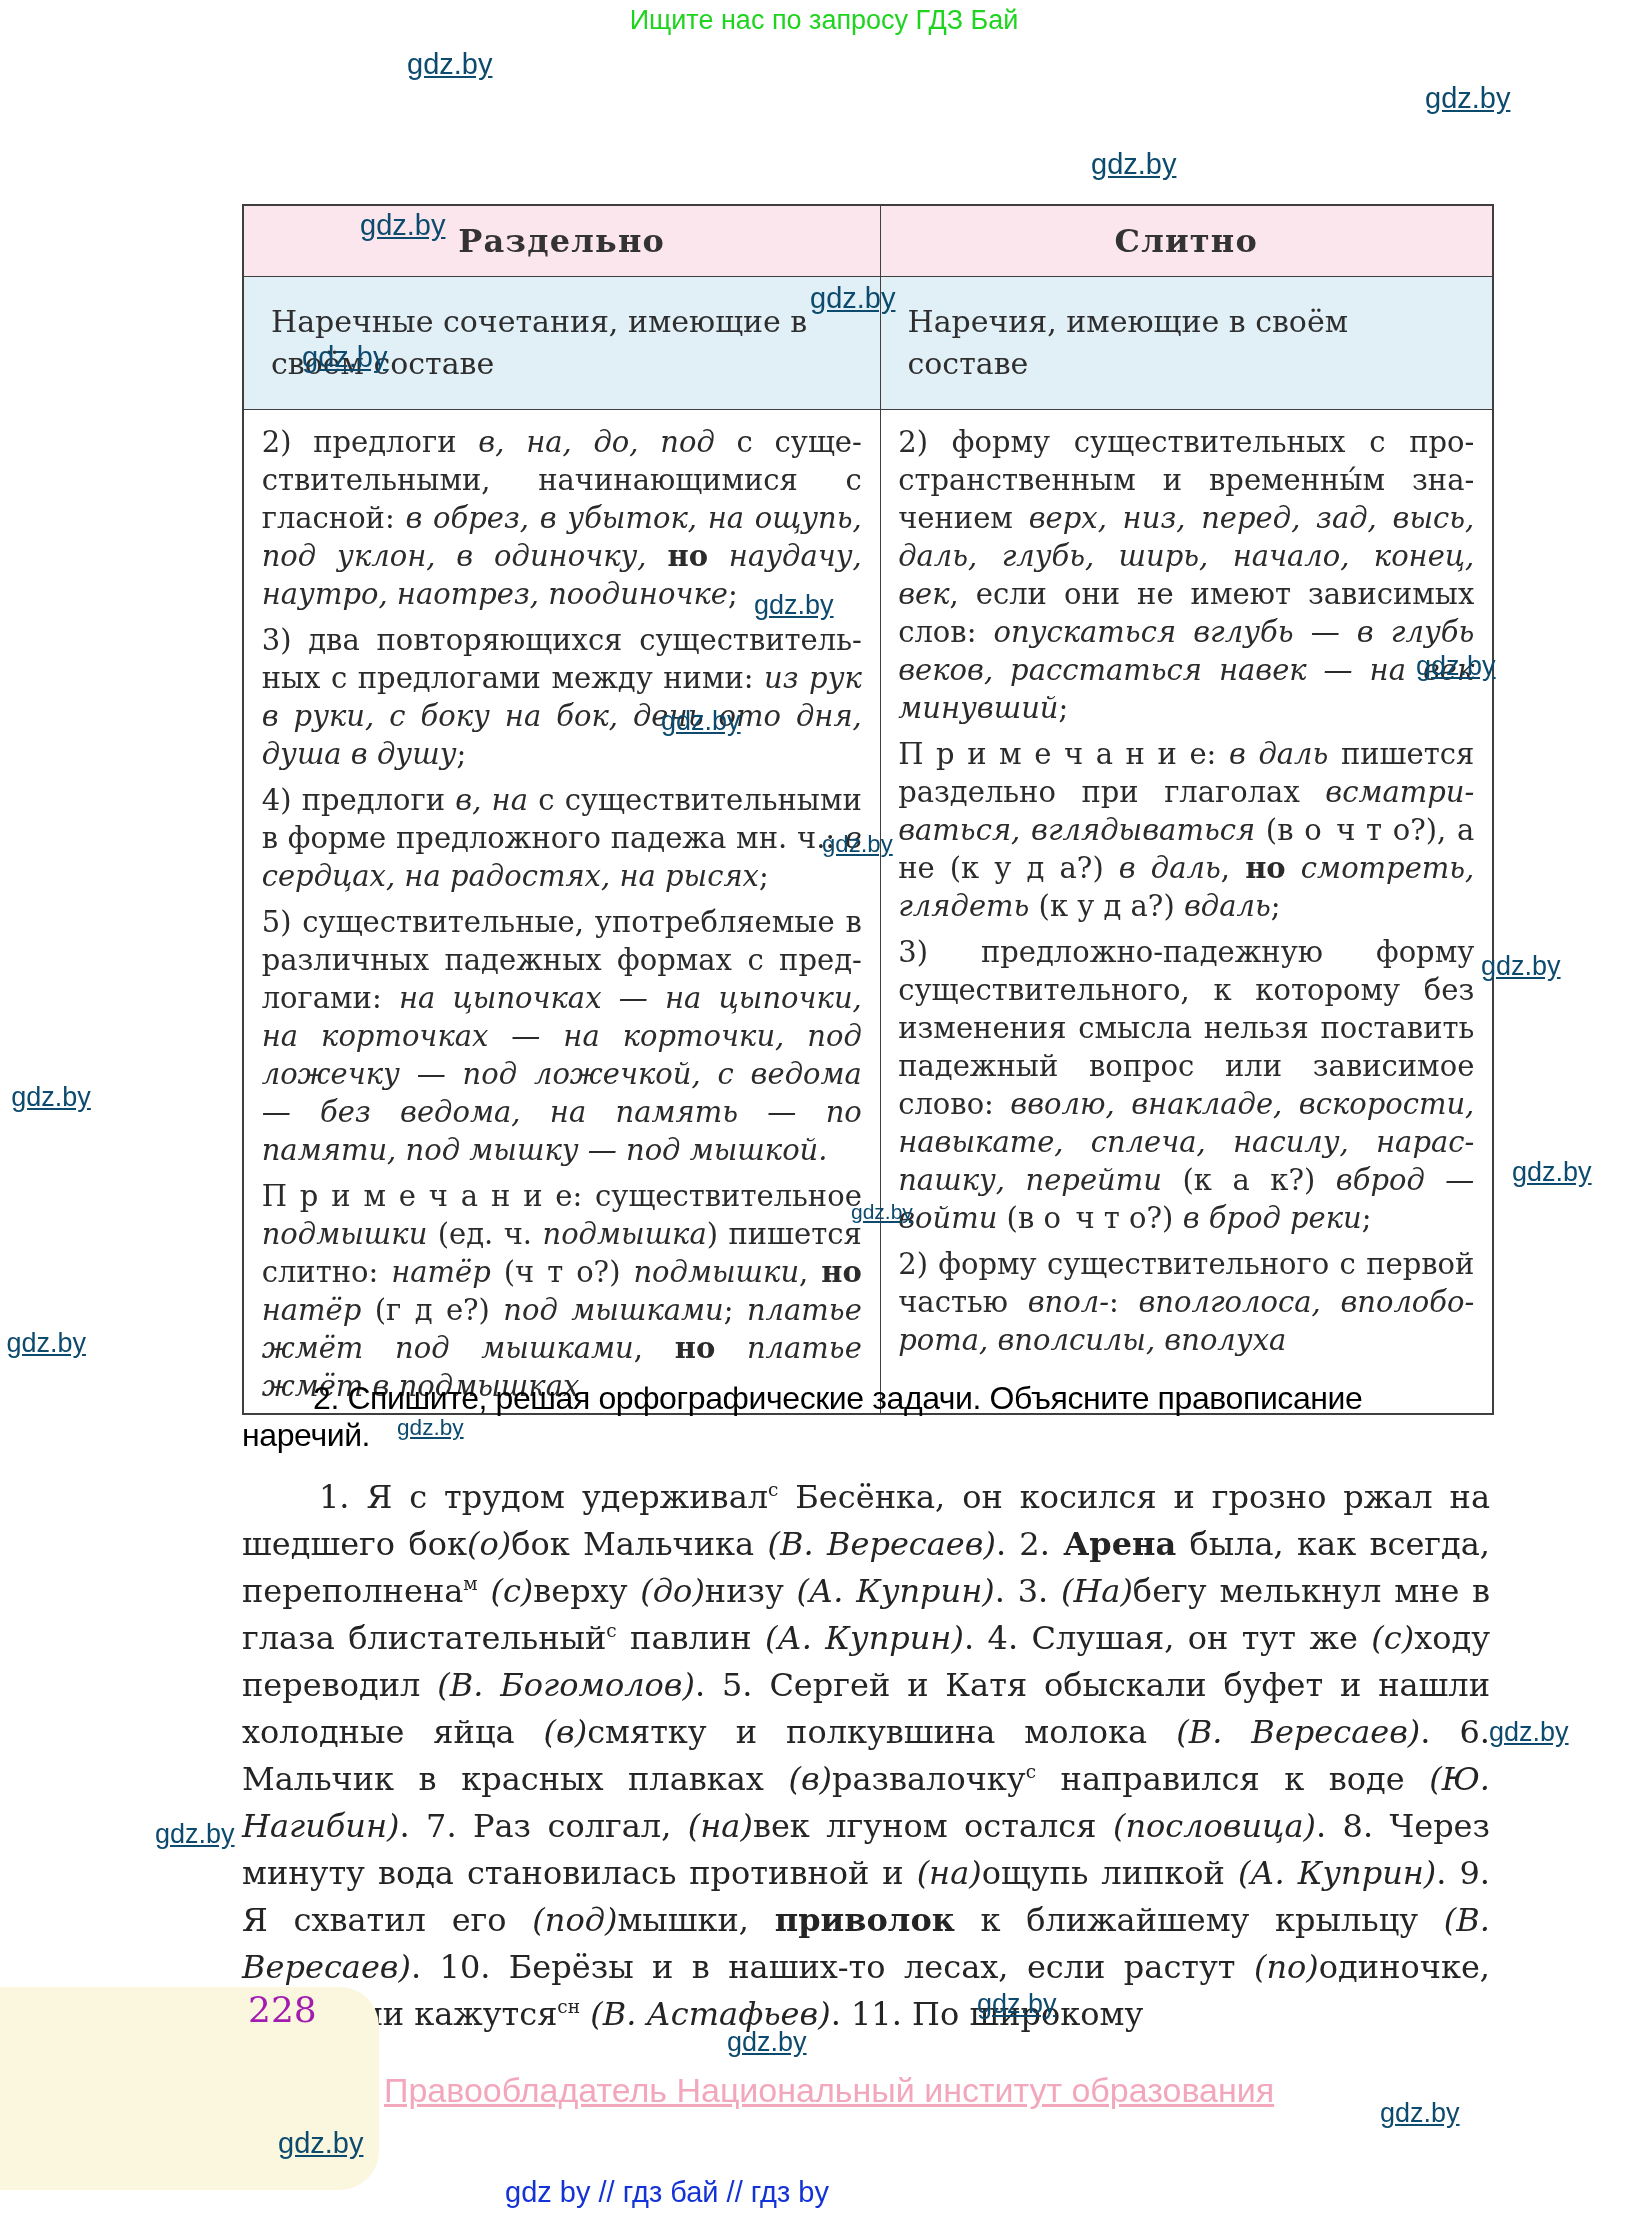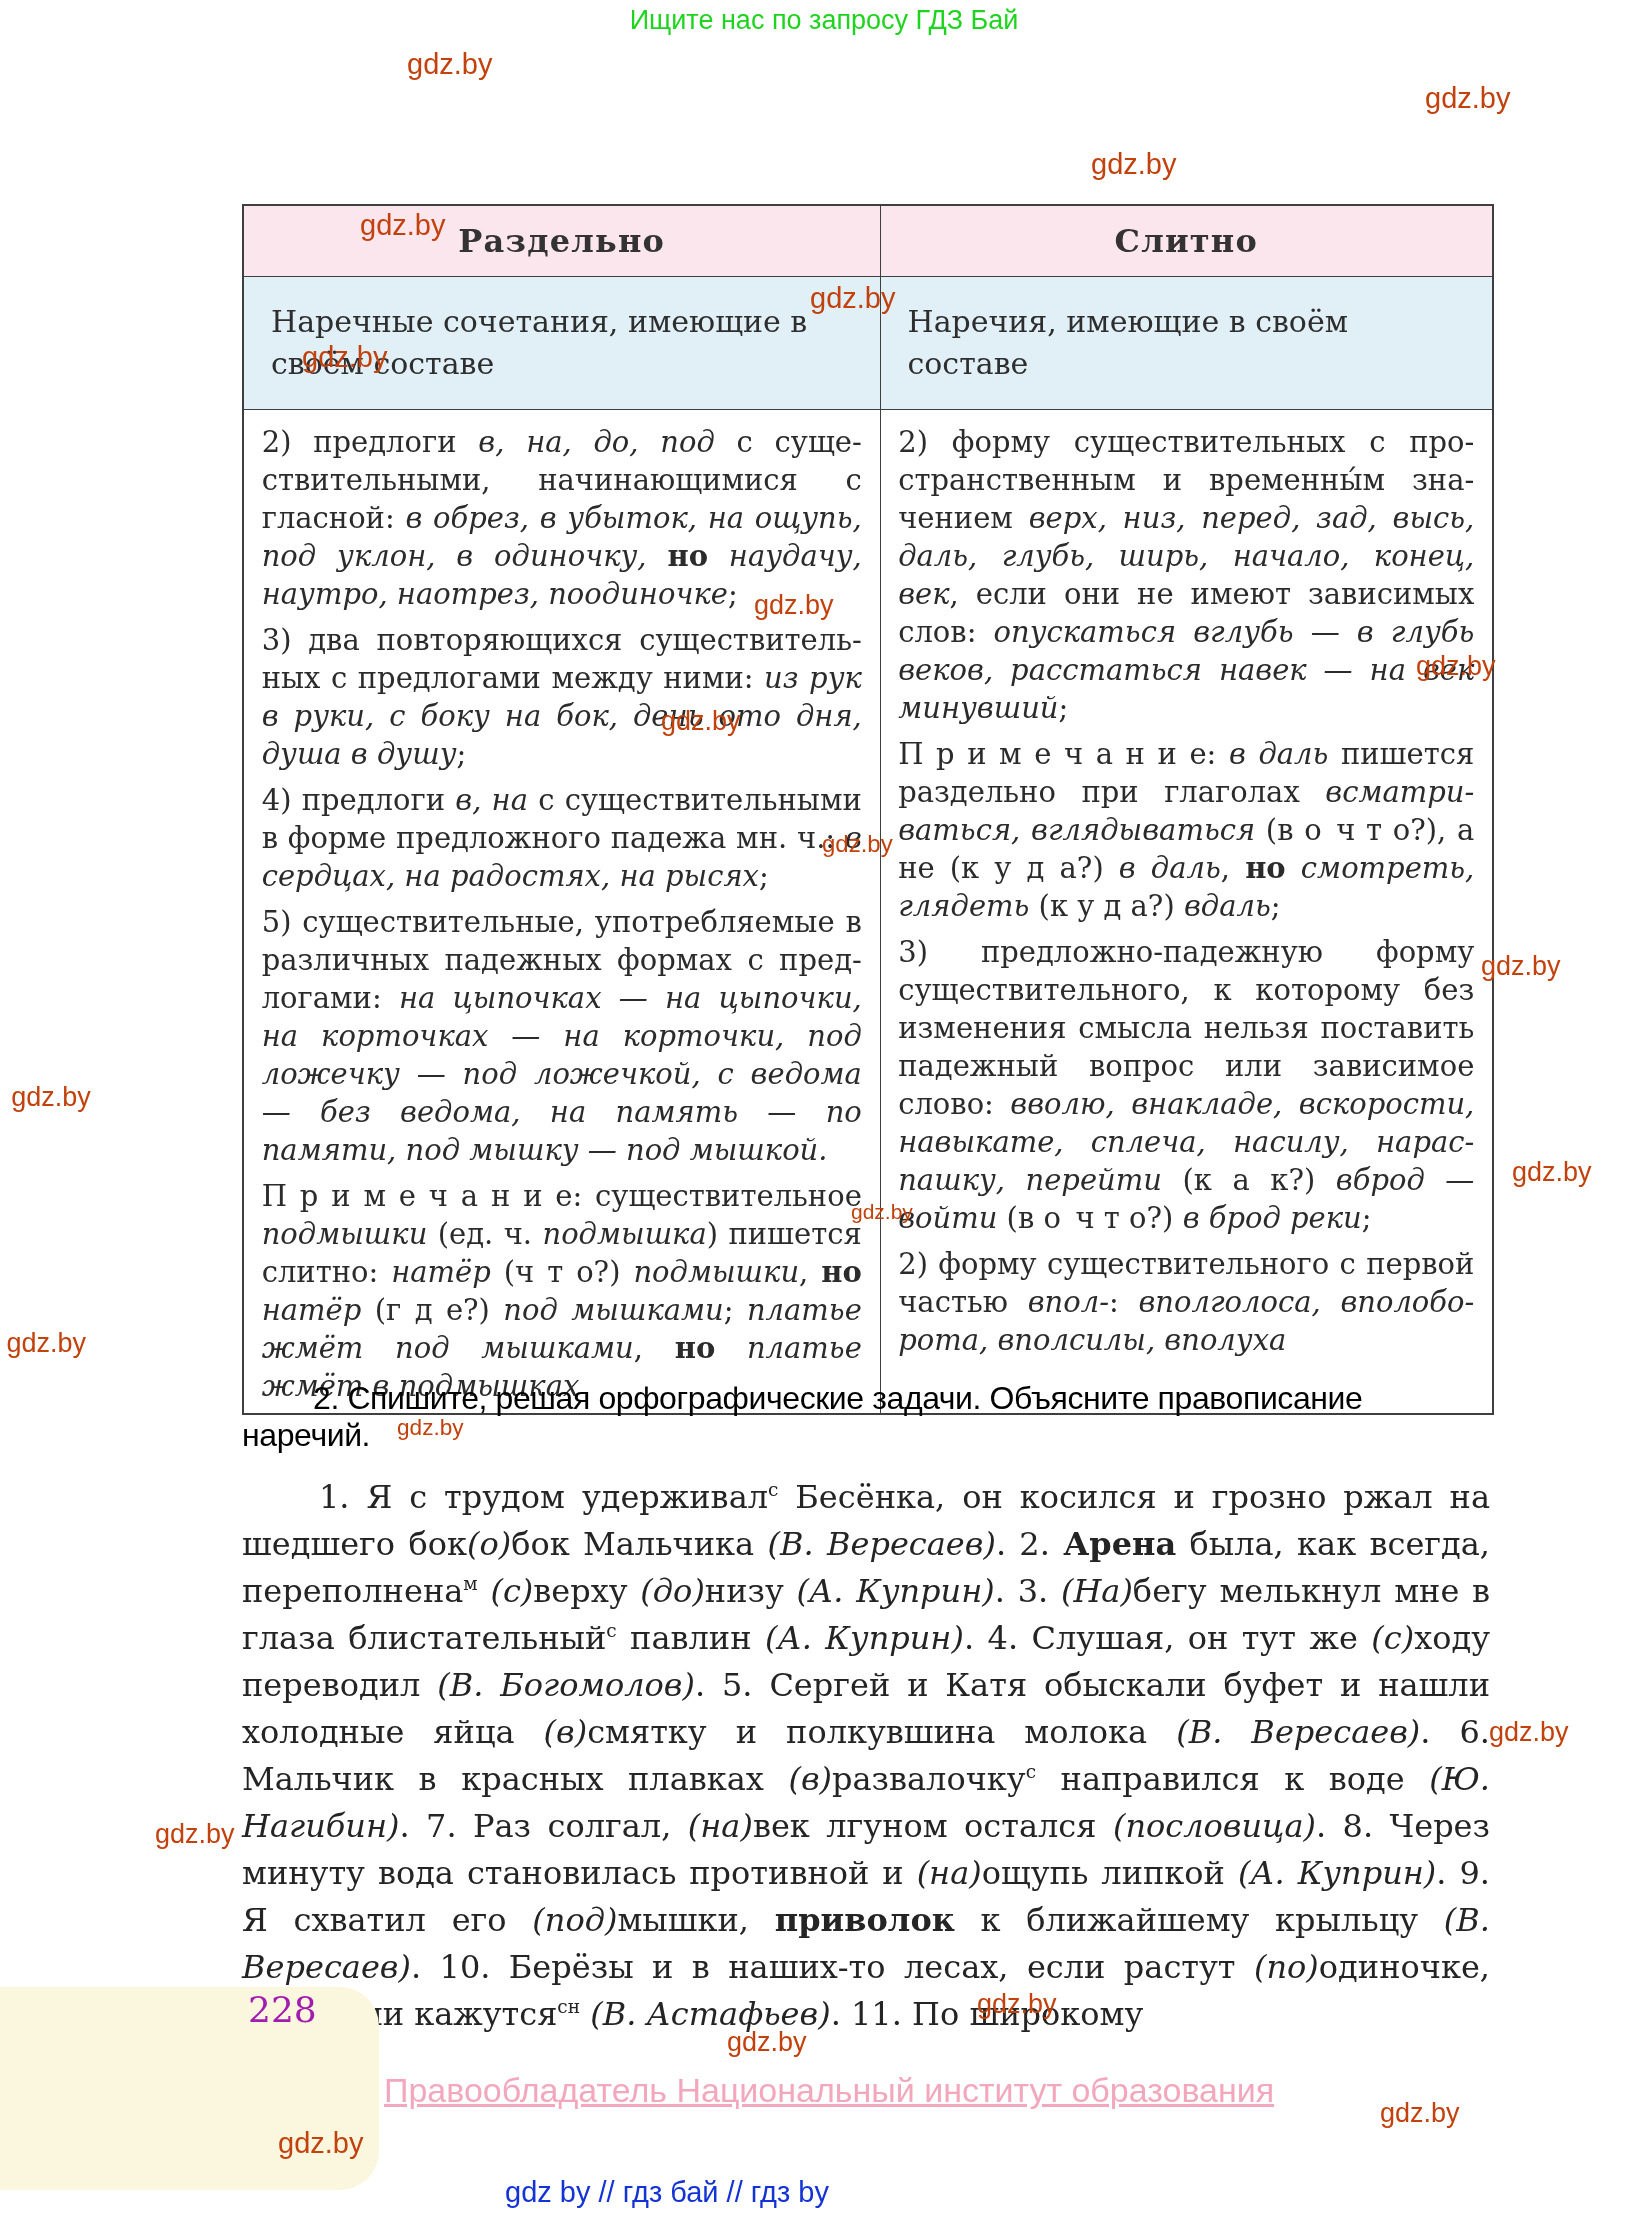--- a/index.html
+++ b/index.html
@@ -7,21 +7,21 @@
     width:1647px;height:2216px;position:relative;background:#ffffff;
     font-family:"DejaVu Serif", serif;color:#2b2b2b;overflow:hidden;
   }
   .banner{
     position:absolute;top:4.8px;left:0;width:1558px;padding-left:45px;
     text-align:center;font-family:"Liberation Sans",sans-serif;
     font-size:27px;color:var(--banner-green);
   }
   .wm{
     position:absolute;font-family:"Liberation Sans",sans-serif;
-    color:#c2410c;white-space:nowrap;z-index:6;line-height:1;
+    color:#0c4a6e;white-space:nowrap;z-index:6;line-height:1;text-decoration:underline;
   }
   table.rules{
     position:absolute;left:242px;top:204px;width:1249px;
     border-collapse:collapse;table-layout:fixed;z-index:1;
     border:2.4px solid var(--border-dark);
   }
   table.rules th, table.rules td{border:1.6px solid var(--border-dark);}
   .hdr{
     background:var(--header-pink);font-size:32px;font-weight:bold;
     height:68px;text-align:center;vertical-align:middle;letter-spacing:1.2px;

